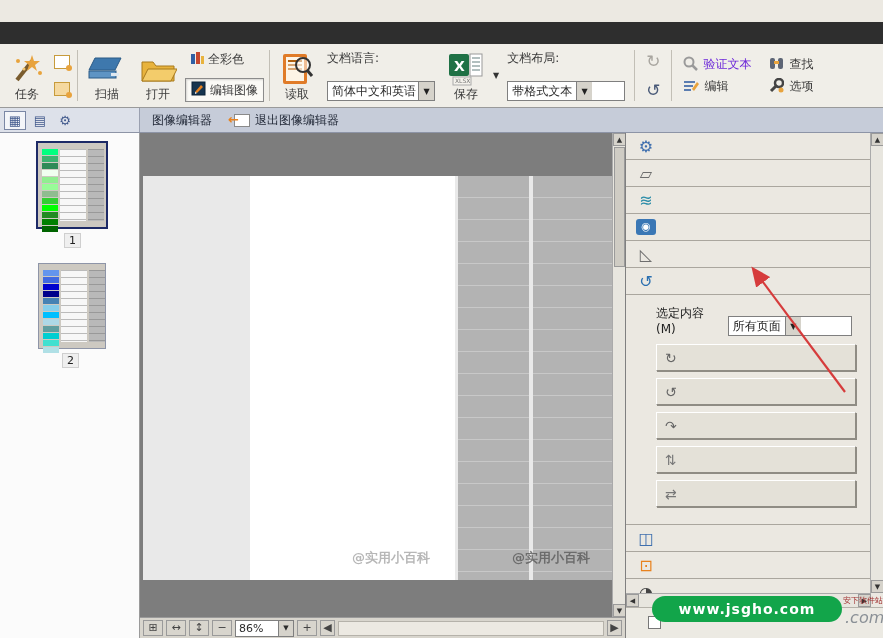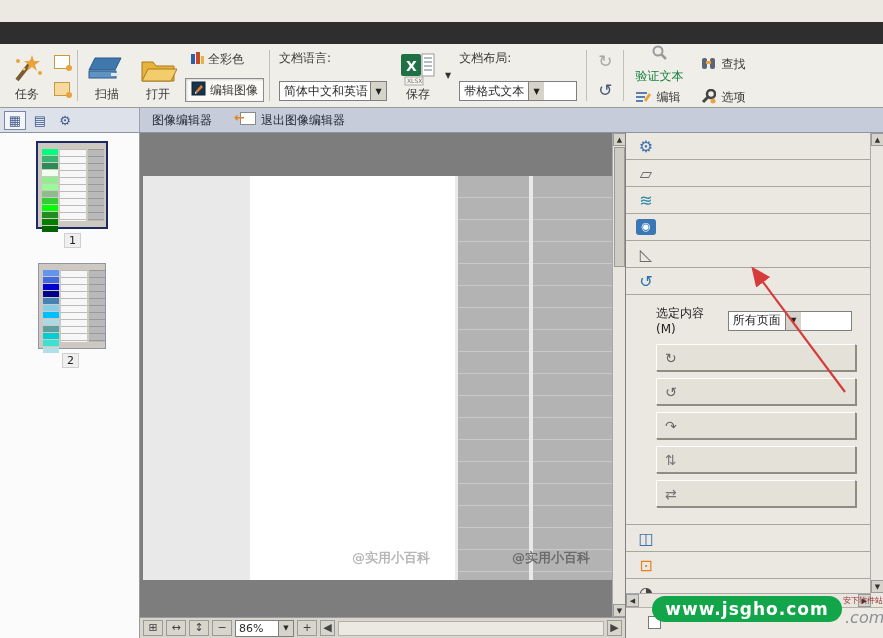--- a/index.html
+++ b/index.html
@@ -41,33 +41,33 @@
   .tb-col { display:flex; flex-direction:column; justify-content:space-between; padding:3px 2px; }
   .small-btn { display:flex; align-items:center; gap:4px; padding:2px 5px; color:#3a3a3a; }
   .small-btn.active { border:1px solid #8c8c8c; background:#fbfaf6; box-shadow:inset 1px 1px 2px rgba(0,0,0,.15); }
   .combo { display:flex; align-items:center; height:20px; background:#fff; border:1px solid #7f7f7f; }
   .combo .val { padding:0 4px; white-space:nowrap; overflow:hidden; font-size:12px; }
   .combo .drop { width:16px; height:100%; background:#d6d3cb; border-left:1px solid #7f7f7f;
     font-size:8px; display:flex; align-items:center; justify-content:center; color:#222; }
   .tb-group-label { font-size:12px; color:#3a3a3a; margin-bottom:3px; }
   .tb-right { display:grid; grid-template-columns:auto auto; grid-gap:4px 18px; align-content:center; padding:0 8px; }
   .tb-mini { display:flex; align-items:center; gap:5px; color:#3a3a3a; white-space:nowrap; }
-  .tb-mini.disabled { color:#15803d;flex-direction:column; }
+  .tb-mini.disabled { color:#6d28d9; }
   .undo-col { display:flex; flex-direction:column; justify-content:space-around; padding:0 8px; font-size:17px; }
 
   
   .editorbar { position:absolute; left:0; top:108px; width:883px; height:25px; background:#c6ccd9;
     border-bottom:1px solid #8d94a6; display:flex; align-items:center; }
   .eb-left { width:140px; height:100%; background:#dde1ea; border-right:1px solid #9aa0b0;
     display:flex; align-items:center; padding-left:4px; gap:3px; }
   .eb-icon-btn { width:22px; height:19px; display:flex; align-items:center; justify-content:center;
     font-size:13px; color:#41598c; }
   .eb-icon-btn.pressed { background:#f3f5f9; border:1px solid #7a87a5; }
   .eb-title { font-size:12px; color:#1d2433; margin-left:12px; }
-  .eb-exit { display:flex; align-items:flex-start; gap:5px; margin-left:28px; color:#1d2433; }
+  .eb-exit { display:flex; align-items:center; gap:5px; margin-left:22px; color:#1d2433; }
   .exit-glyph { position:relative; width:16px; height:13px; background:#fff; border:1px solid #8a8a8a; }
   .exit-glyph::before { content:"←"; position:absolute; left:-7px; top:-3px; color:#e8821e;
     font-weight:bold; font-size:13px; }
 
   
   .main { position:absolute; left:0; top:133px; width:883px; height:505px; }
   .thumb-panel { position:absolute; left:0; top:0; width:140px; height:505px; background:#fbfbfb;
     border-right:1px solid #9a9a9a; }
   .thumb { position:absolute; background:#cdc9c1; }
   .thumb.selected { border:2px solid #1d2a66; }
@@ -118,40 +118,40 @@
 
   
   .rpanel { position:absolute; left:625px; top:0; width:258px; height:505px; background:#ebe8e1;
     border-left:1px solid #808080; }
   .rp-list { position:absolute; left:0; top:0; width:245px; }
   .rp-item { display:flex; align-items:center; gap:9px; height:27px; padding-left:10px;
     border-bottom:1px solid #aaa69e; font-weight:bold; color:#1f1f1f; font-size:12.5px; }
   .rp-item .glyph { width:20px; text-align:center; font-size:16px; font-weight:normal; }
   .glyph.icon-badge { border-radius:3px; font-size:11px; line-height:16px; height:16px; }
   .rp-expanded { border-bottom:1px solid #aaa69e; padding:6px 0 10px 0; }
-  .sel-row { display:flex; align-items:center; gap:6px; padding:4px 19px 8px 30px; font-size:12px; color:#222; }
+  .sel-row { display:flex; align-items:flex-end; gap:6px; padding:4px 19px 8px 30px; font-size:12px; color:#222; }
   .rp-btn { display:flex; align-items:center; gap:10px; width:200px; height:27px; margin:0 0 7px 30px;
     background:#e4e1d8; border:1px solid #8f8c84; border-top-color:#fff; border-left-color:#fff;
     box-shadow:1px 1px 0 #8f8c84; padding-left:8px; font-size:12.5px; font-weight:bold; color:#2a2a2a; }
   .rp-btn .glyph { font-size:14px; font-weight:normal; }
   .rp-vscroll { position:absolute; right:0; top:0; width:13px; height:460px; background:#e8e6df; border-left:1px solid #aaa; }
   .rp-hscroll { position:absolute; left:0; top:460px; width:245px; height:14px; background:#e8e6df;
     border-top:1px solid #aaa; }
   .rp-bottom { position:absolute; left:0; top:474px; width:258px; height:31px; background:#eceae3;
     border-top:1px solid #b5b2aa; }
   .checkbox { position:absolute; left:22px; top:8px; width:13px; height:13px; background:#fff; border:1px solid #777; }
 
   
   .overlay-svg { position:absolute; left:0; top:0; width:883px; height:638px; pointer-events:none; }
   .wm-photo { position:absolute; font-size:13px; color:rgba(90,90,90,.8); font-weight:bold; pointer-events:none; }
   .wm-brand { position:absolute; left:648px; top:540px; width:215px; text-align:center;
     font-size:40px; font-weight:bold; color:#12a54a; letter-spacing:1px;
     text-shadow:1px 1px 0 #e5ffe9,-1px -1px 0 #e5ffe9; pointer-events:none; white-space:nowrap; }
   .wm-pill { position:absolute; left:652px; top:596px; width:190px; height:26px; background:#12a54a;
-    border-radius:14px; color:#fff; font-weight:bold; font-size:17px; text-align:center;
+    border-radius:14px; color:#fff; font-weight:bold; font-size:14px; text-align:center;
     line-height:26px; letter-spacing:1px; pointer-events:none; }
   .wm-small { position:absolute; left:843px; top:595px; font-size:8px; color:#a03030; pointer-events:none; }
   .wm-small2 { position:absolute; left:845px; top:608px; font-size:16px; color:#8a9096; font-style:italic; pointer-events:none; }
 </style>
 </head>
 <body>
 
 <div class="window">
 
 
@@ -228,20 +228,34 @@
           <svg width="15" height="15">
               <rect x="1" y="1" width="13" height="13" fill="#17354f" stroke="#0c2236"></rect>
           <path d="M4 11 L10 4 L12 6 L6 12 Z" fill="#e8821e"></path>
               <path d="M4 11 L6 12 L4 13 Z" fill="#fff"></path>
             </svg>
         </span>
         <span>编辑图像</span>
       </div>
     </div>
     <div class="tb-sep"></div>
+    <div class="tb-btn">
+      <span class="ic">
+        <svg width="36" height="34">
+            <rect x="4" y="2" width="24" height="30" fill="#e07b28" rx="2"></rect>
+        <rect x="7" y="5" width="18" height="24" fill="#fdf4e6"></rect>
+        <line x1="9" y1="9" x2="23" y2="9" stroke="#b06010" stroke-width="2"></line>
+        <line x1="9" y1="13" x2="23" y2="13" stroke="#c8894a" stroke-width="1.5"></line>
+        <line x1="9" y1="17" x2="23" y2="17" stroke="#c8894a" stroke-width="1.5"></line>
+        <circle cx="24" cy="13" r="7" fill="rgba(255,255,255,.5)" stroke="#333" stroke-width="2"></circle>
+        <line x1="28" y1="18" x2="33" y2="24" stroke="#333" stroke-width="3"></line>
+          </svg>
+      </span>
+      <span>读取</span>
+    </div>
     <div class="tb-col" style="padding:4px 6px; justify-content:space-between;">
       <span class="tb-group-label">文档语言:</span>
       <span class="combo" style="width:108px">
         <span class="val">简体中文和英语</span>
         <span class="drop">▼</span>
       </span>
     </div>
     <div class="tb-btn">
       <span class="ic">
         <svg width="38" height="34">

